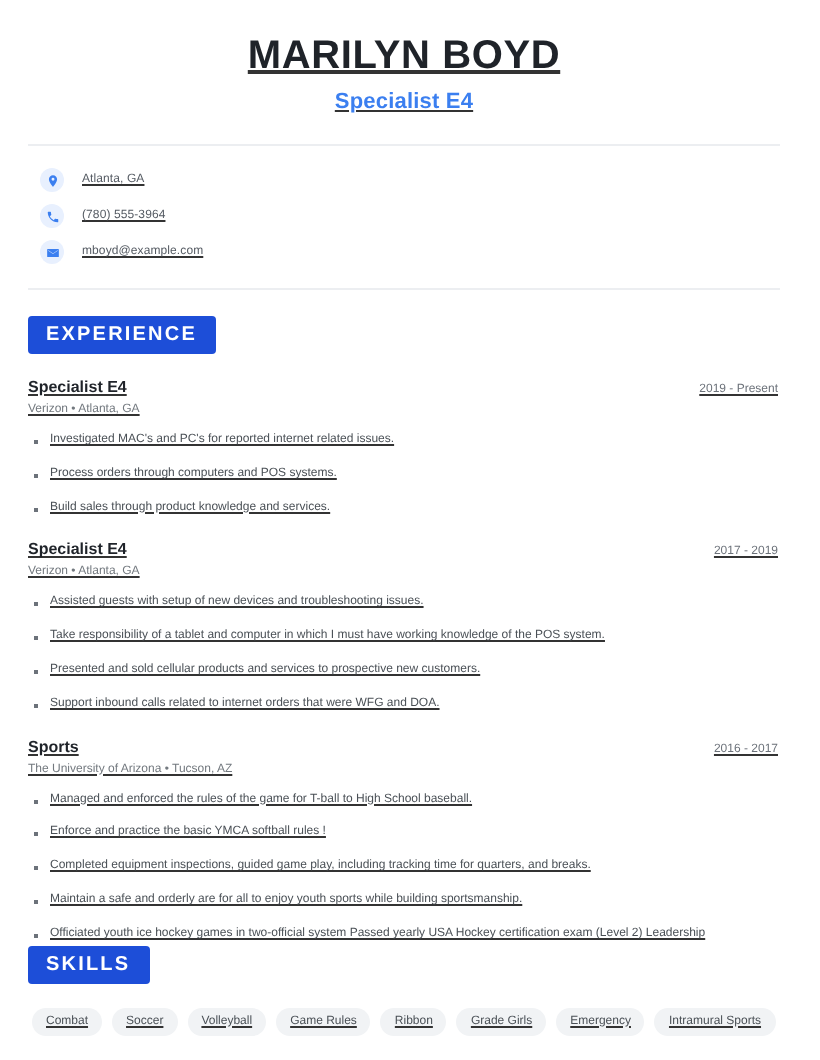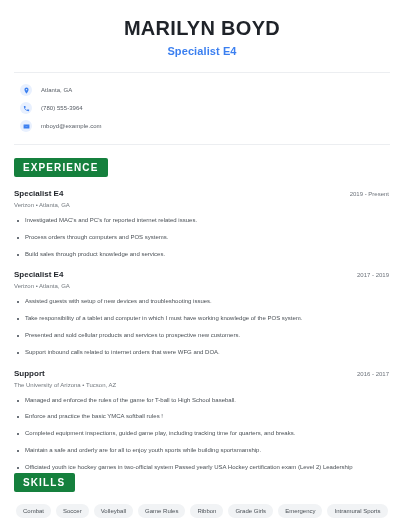--- a/index.html
+++ b/index.html
@@ -14,20 +14,21 @@
     color: #333333;
     overflow: hidden;
   }
   .page {
     width: 404px;
     height: 530px;
     box-sizing: border-box;
     padding: 0 14px;
     background: #ffffff;
     position: relative;
+    text-decoration: underline;
   }
 
   
   .header {
     text-align: center;
     padding-top: 17px;
   }
   .name {
     font-size: 20px;
     font-weight: bold;
@@ -76,21 +77,21 @@
   .contact-badge svg { display: block; }
   .contact-text {
     font-size: 6px;
     color: #555b63;
     letter-spacing: 0.05px;
   }
 
   
   .section-badge {
     display: inline-block;
-    background: #15803d;
+    background: #1d4ed8;
     color: #ffffff;
     font-size: 10px;
     font-weight: bold;
     letter-spacing: 1.1px;
     padding: 4px 10px 4px 9px;
     border-radius: 2px;
   }
   .section-experience { margin-top: 13px; }
   .section-skills { margin-top: 0; }
 
@@ -231,21 +232,21 @@
       <ul class="bullets">
         <li>Assisted guests with setup of new devices and troubleshooting issues.</li>
         <li>Take responsibility of a tablet and computer in which I must have working knowledge of the POS system.</li>
         <li>Presented and sold cellular products and services to prospective new customers.</li>
         <li>Support inbound calls related to internet orders that were WFG and DOA.</li>
       </ul>
     </div>
 
     <div class="entry">
       <div class="entry-head">
-        <span class="entry-title">Support</span>
+        <span class="entry-title">Sports</span>
         <span class="entry-dates">2016 - 2017</span>
       </div>
       <div class="entry-sub">The University of Arizona • Tucson, AZ</div>
       <ul class="bullets">
         <li>Managed and enforced the rules of the game for T-ball to High School baseball.</li>
         <li>Enforce and practice the basic YMCA softball rules !</li>
         <li>Completed equipment inspections, guided game play, including tracking time for quarters, and breaks.</li>
         <li>Maintain a safe and orderly are for all to enjoy youth sports while building sportsmanship.</li>
         <li>Officiated youth ice hockey games in two-official system Passed yearly USA Hockey certification exam (Level 2) Leadership</li>
       </ul>

